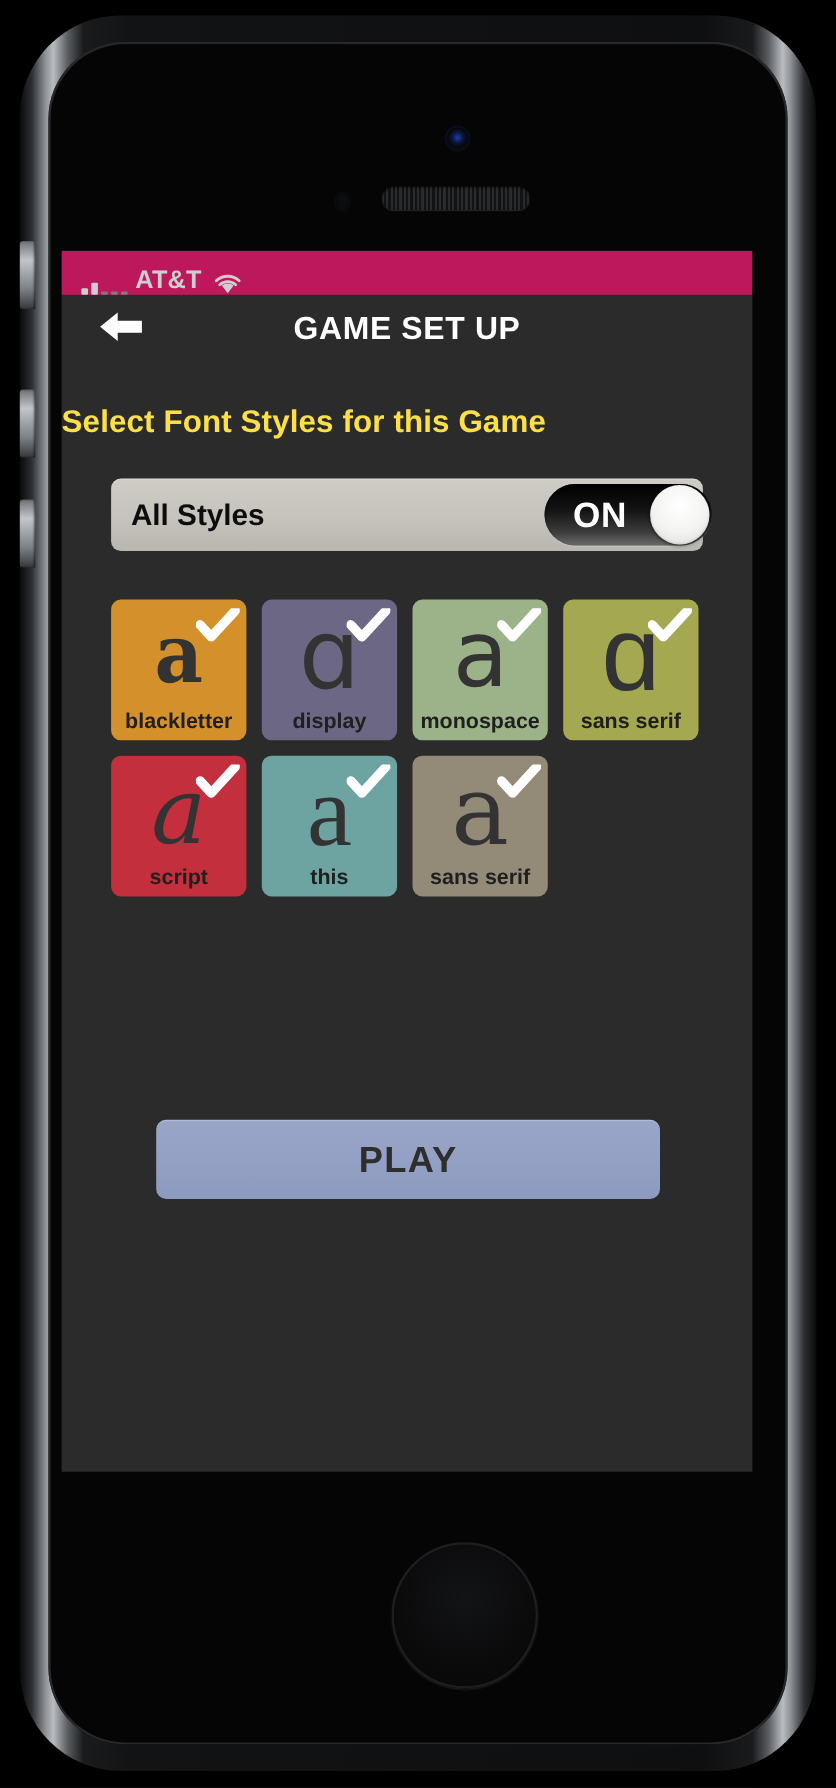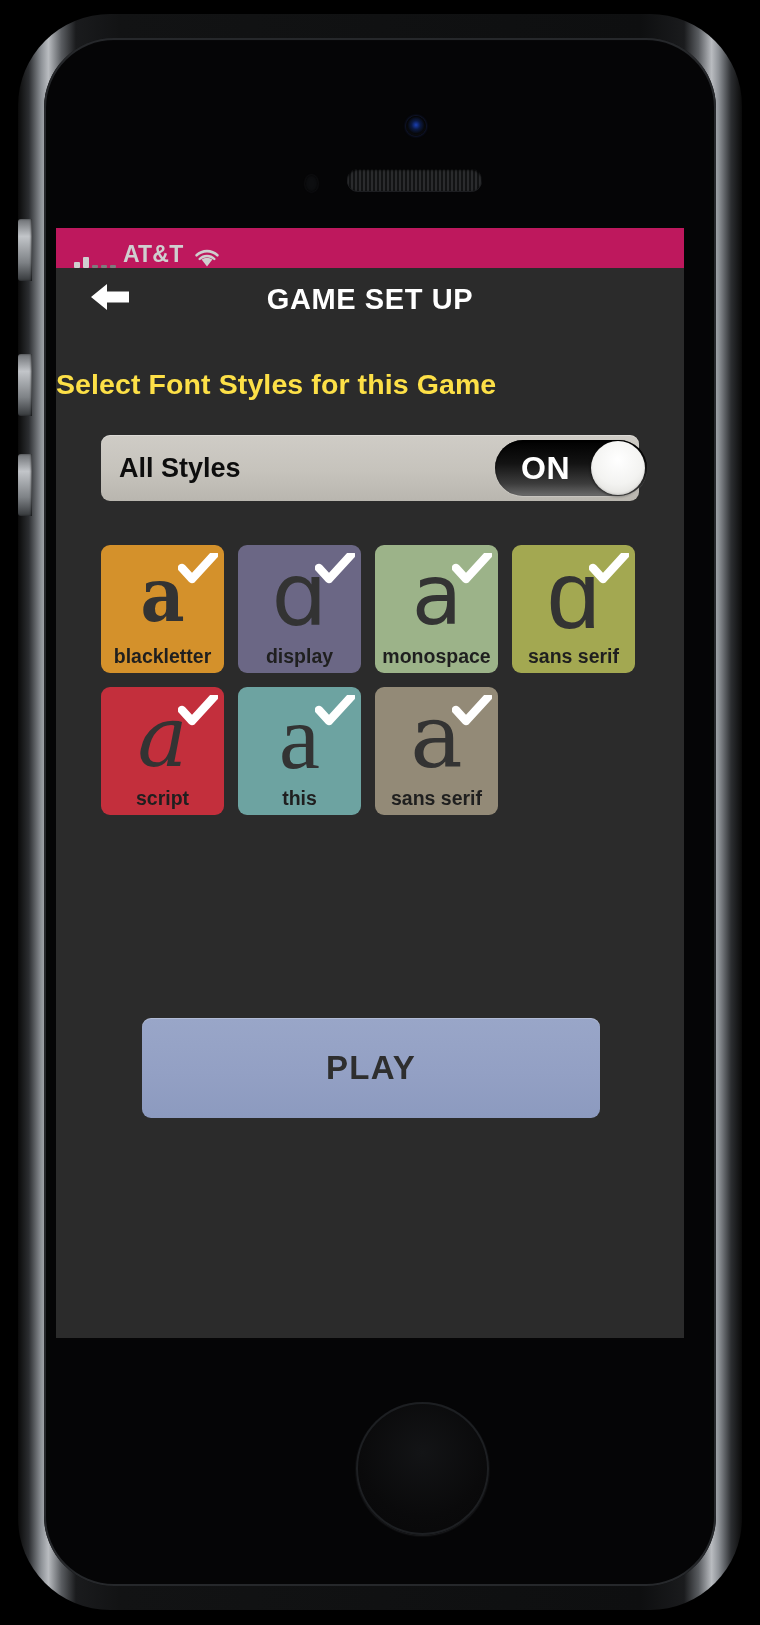--- a/index.html
+++ b/index.html
@@ -188,21 +188,21 @@
   .g-display     { font-family: "DejaVu Sans", sans-serif; font-size: 88px; }
   .g-monospace   { font-family: "DejaVu Sans Mono", monospace; font-size: 84px; }
   .g-sansserif   { font-family: "Liberation Sans", sans-serif; font-size: 96px; font-weight: 500; }
   .g-script      { font-family: "DejaVu Serif", serif; font-style: italic; font-size: 84px; }
   .g-serif       { font-family: "Liberation Serif", serif; font-size: 92px; }
   .g-slabserif   { font-family: "DejaVu Serif", serif; font-size: 88px; }
 
   
   #play-button {
     position: absolute; left: 86px; top: 790px;
-    width: 458px; height: 100px; border-radius: 9px;
+    width: 458px; height: 72px; border-radius: 9px;
     background: linear-gradient(180deg,#99a6c8 0%, #93a0c4 55%, #8c9abf 100%);
     display:flex; align-items:center; justify-content:center;
     cursor:pointer;
     box-shadow: 0 1px 0 rgba(255,255,255,.25) inset;
   }
   #play-label { color:#2e2e2e; font-size: 33px; font-weight:bold; letter-spacing: 1.2px; }
 </style>
 </head>
 <body>
 

